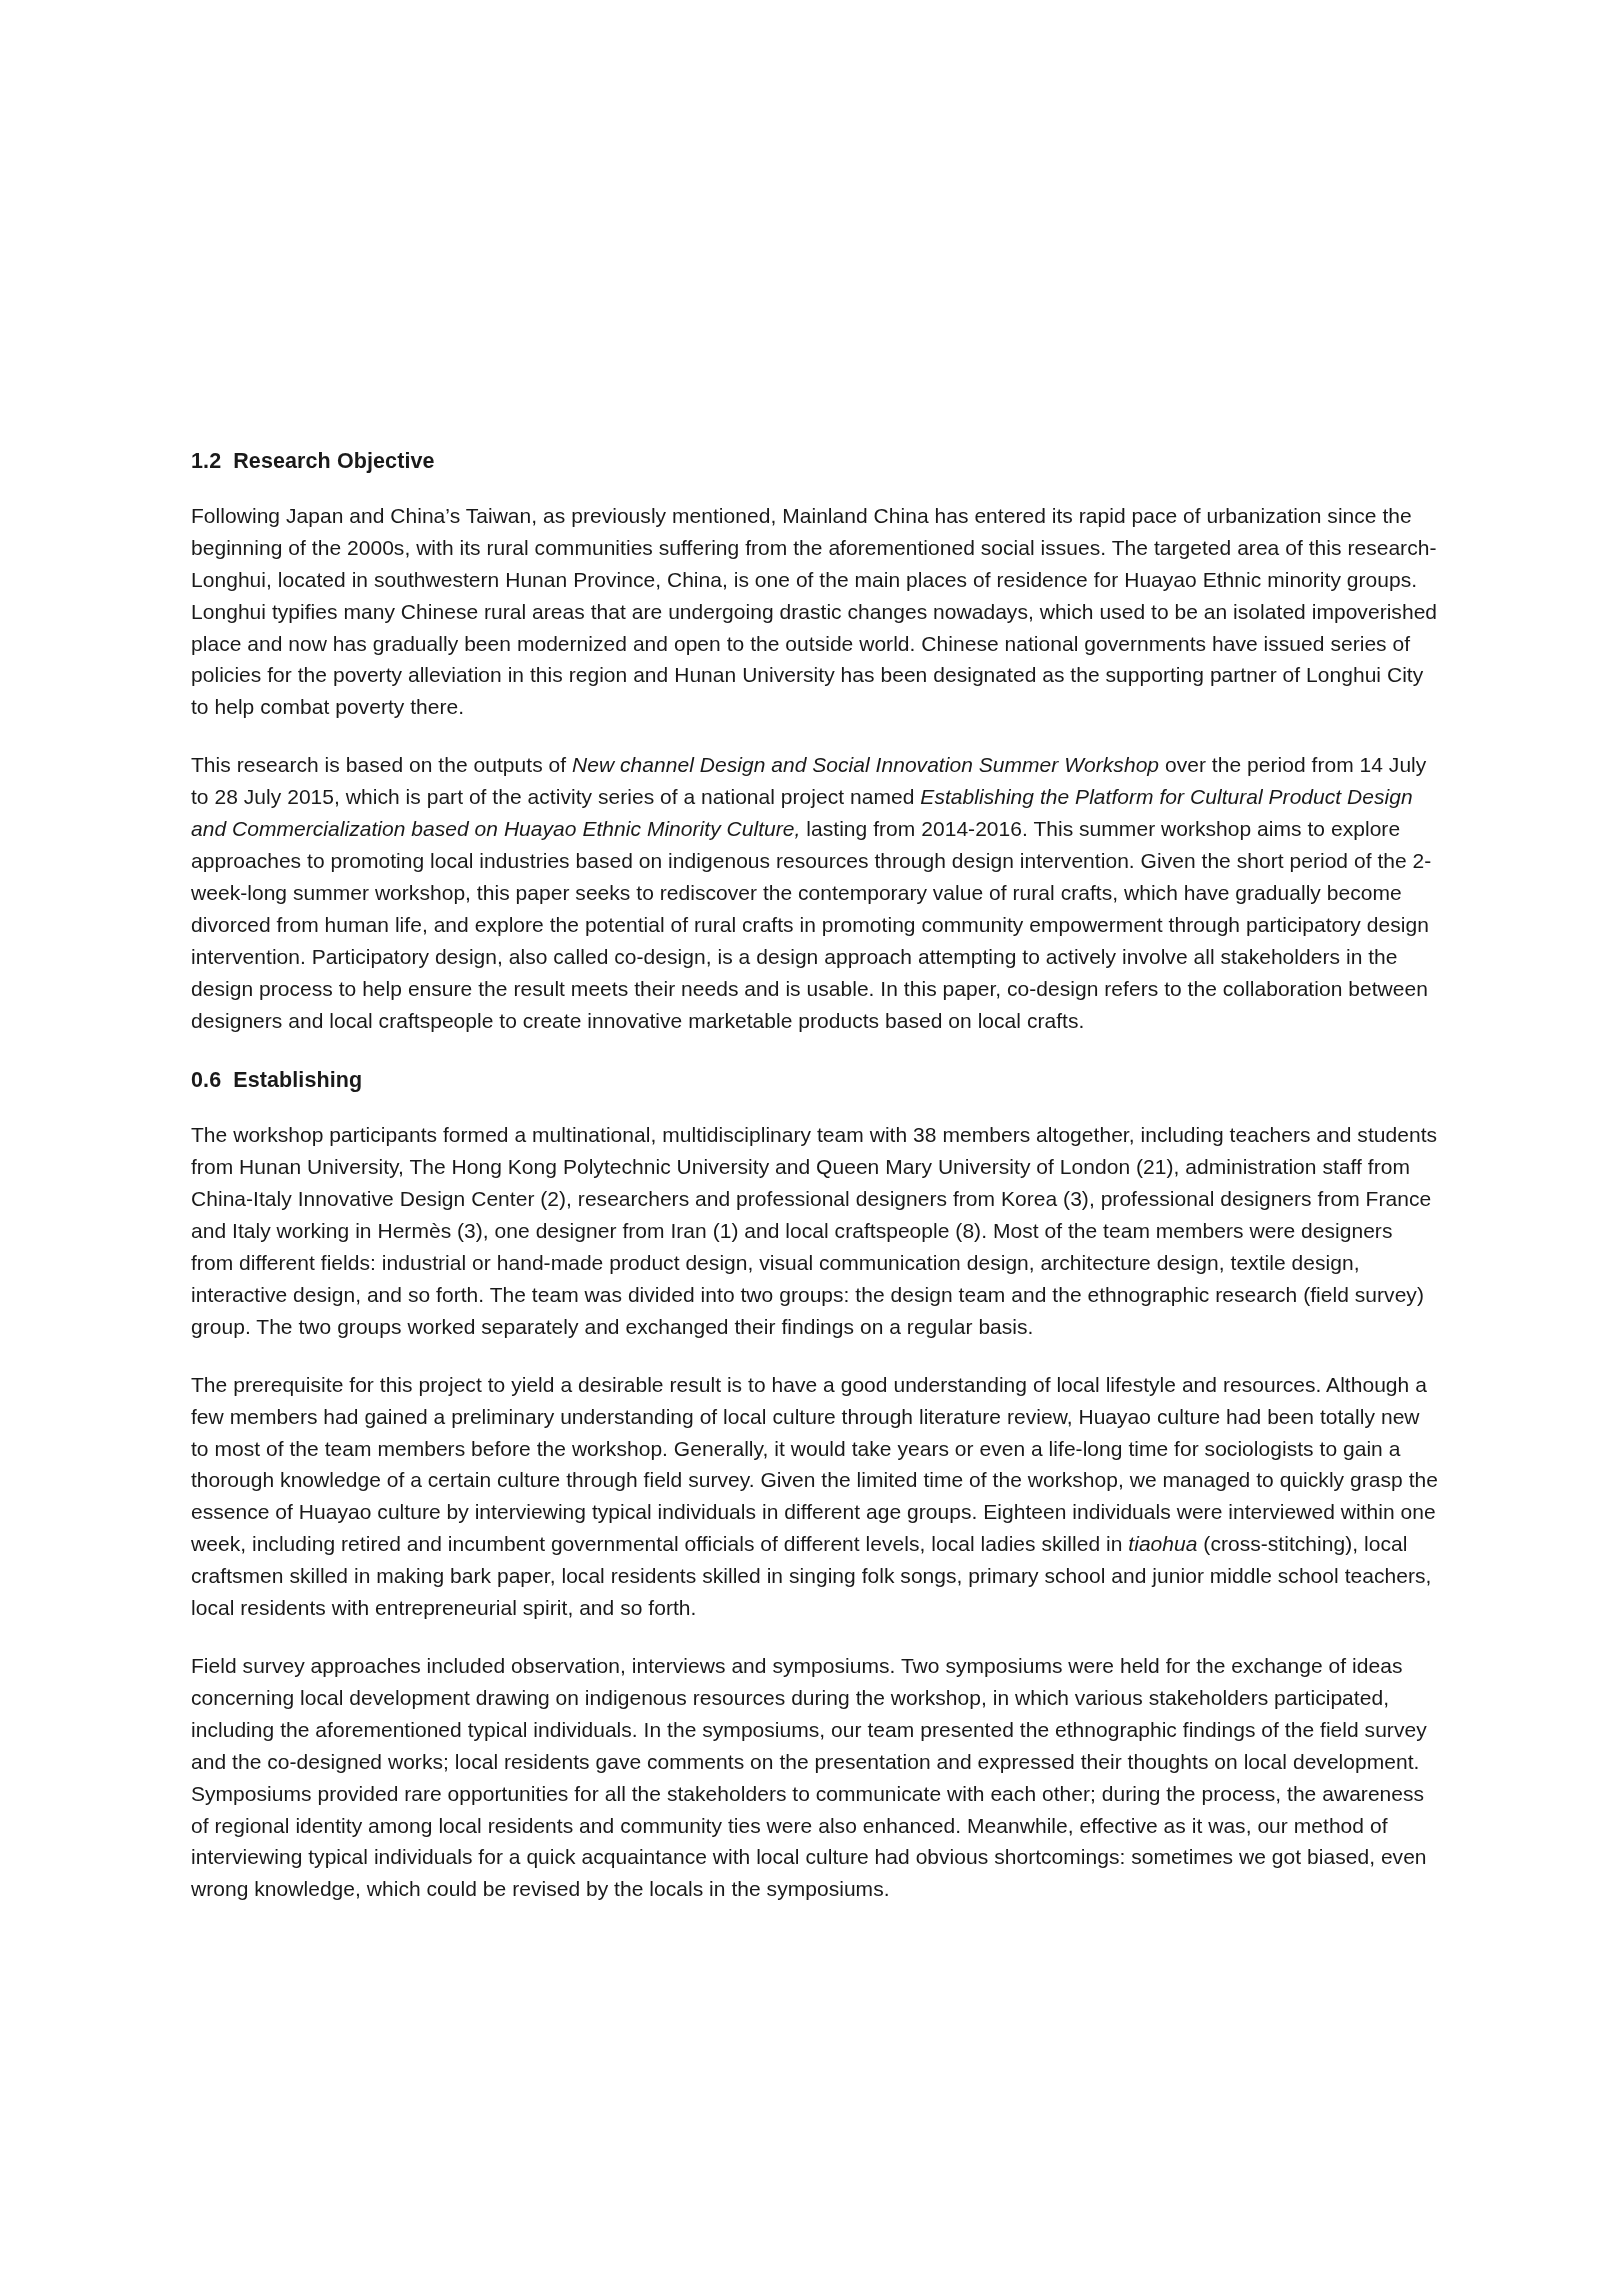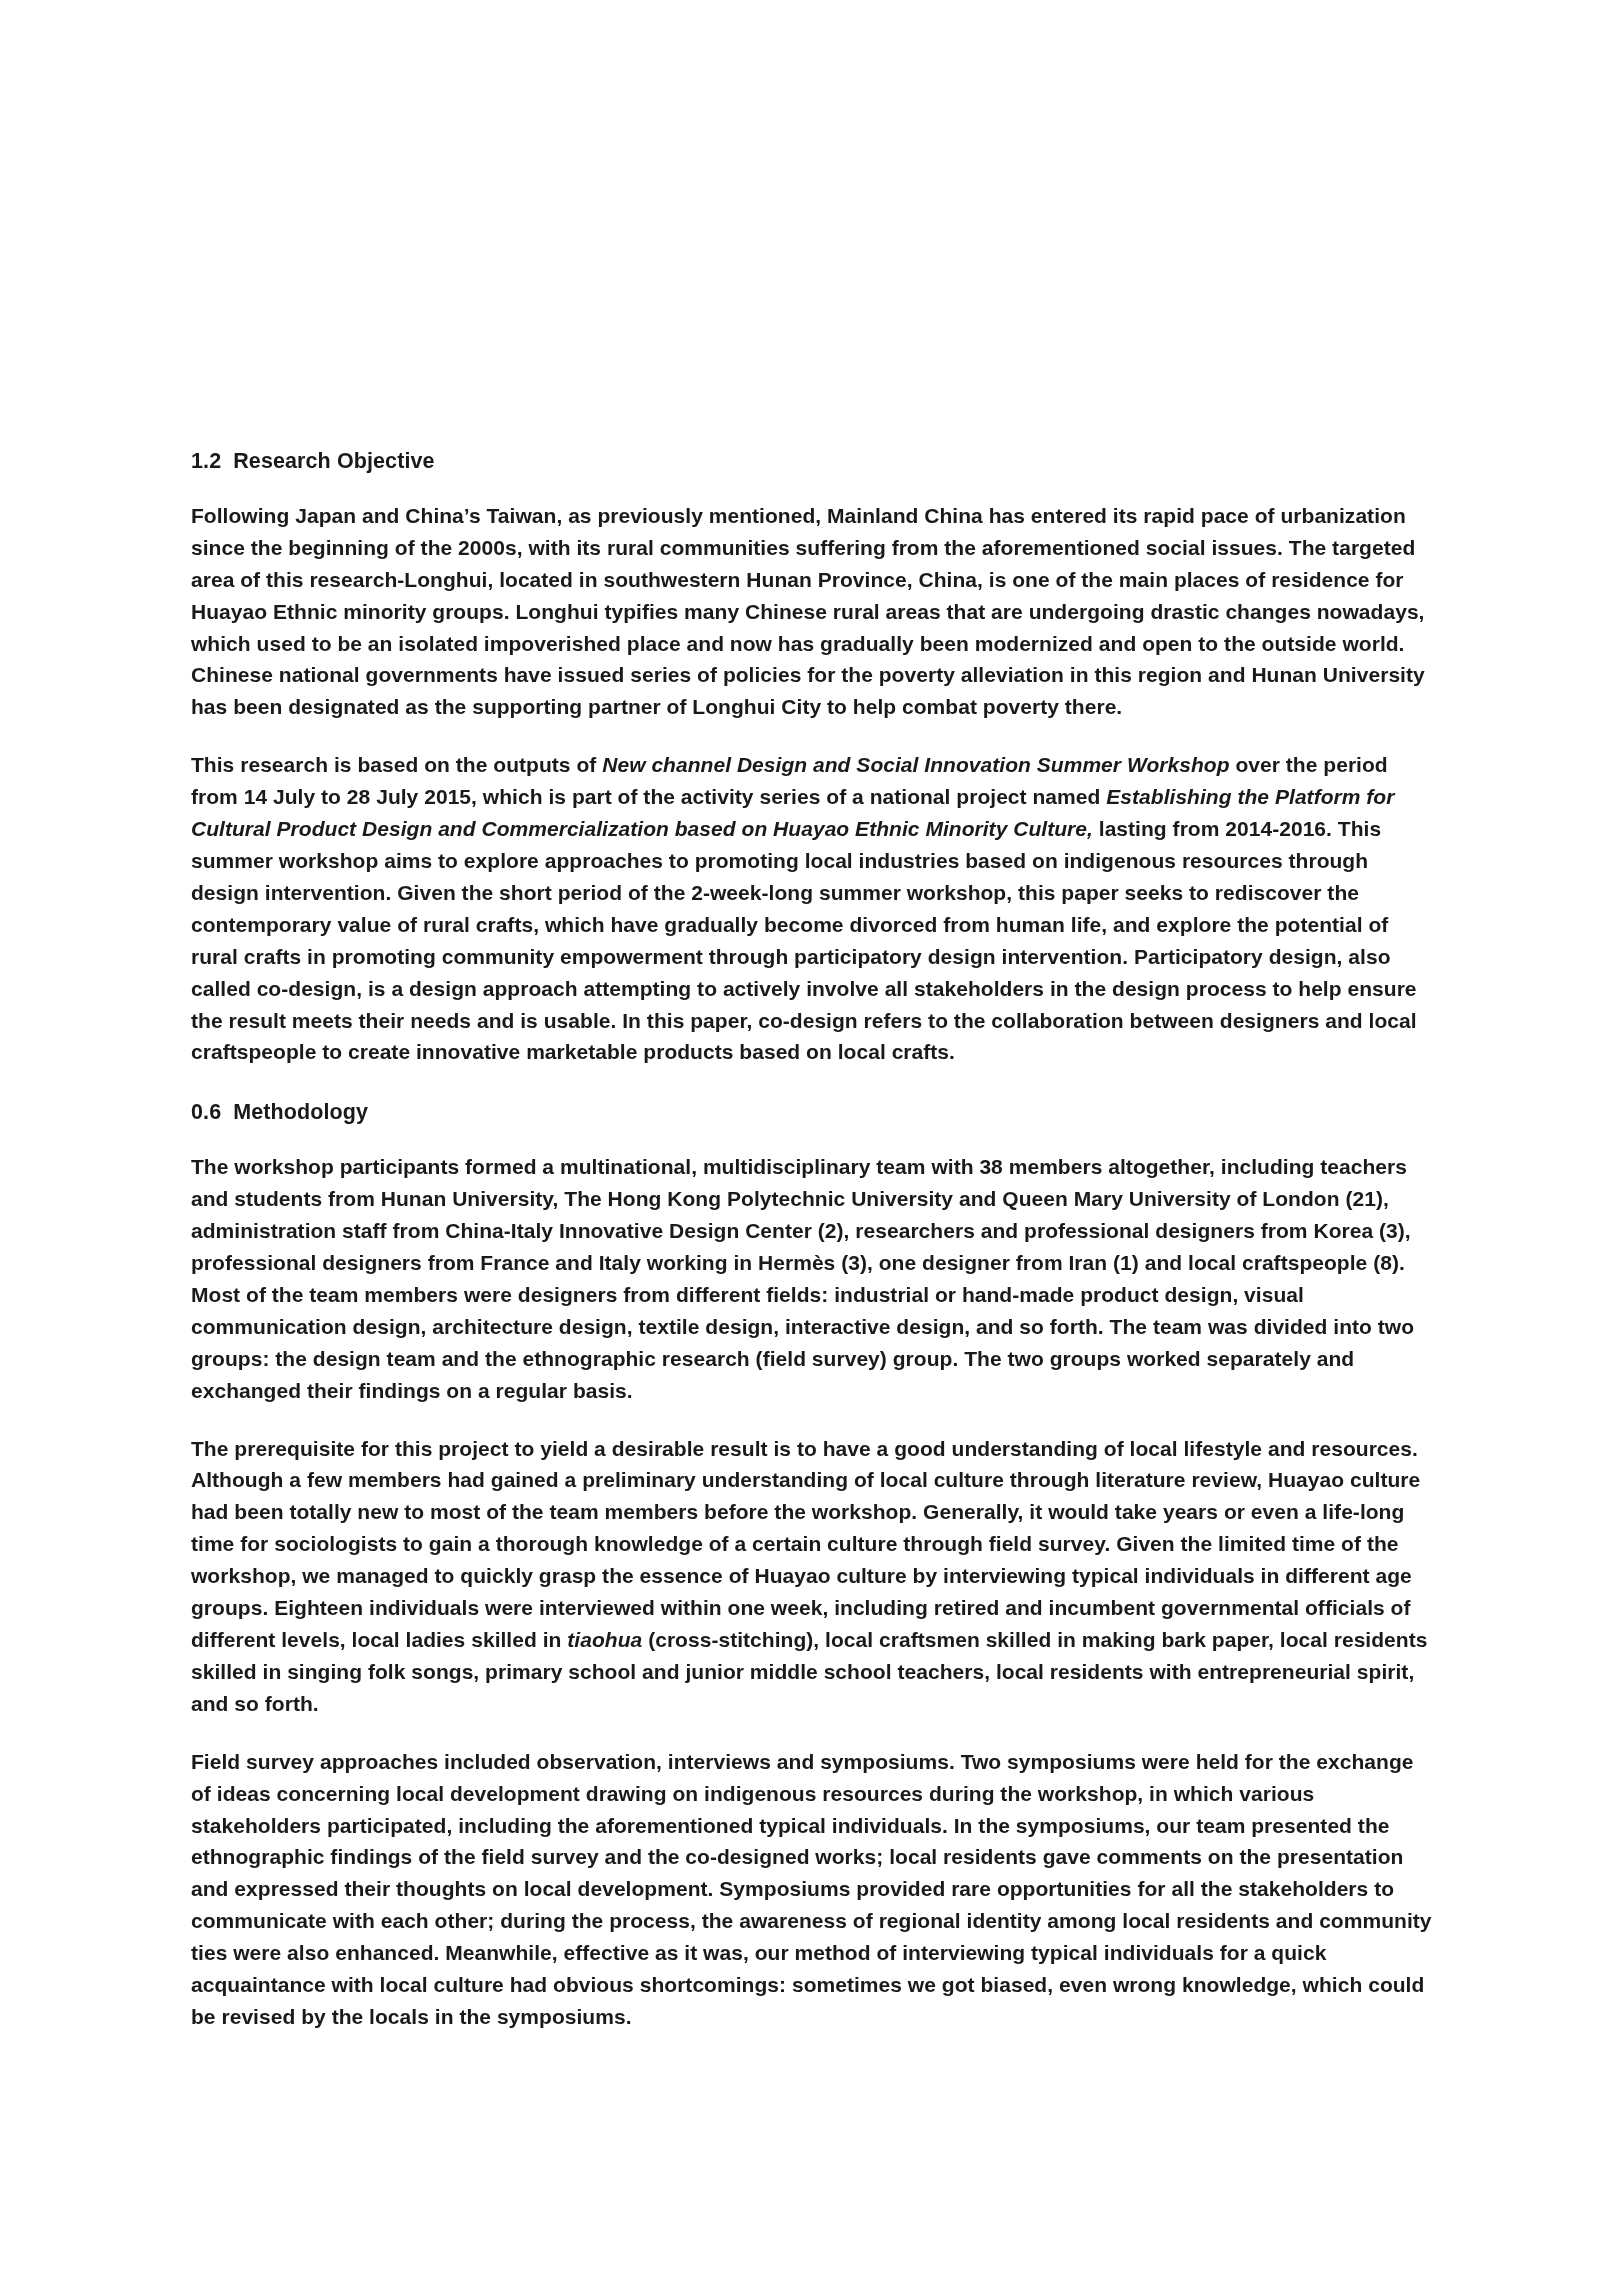--- a/index.html
+++ b/index.html
@@ -37,40 +37,39 @@
   }
   .section-block + .section-block {
     margin-top: 31px;
   }
   p.body-text {
     font-size: 21px;
     line-height: 1.52;
     margin: 0 0 26px 0;
     text-align: left;
     letter-spacing: 0.04px;
-    font-weight: bold;
   }
   p.body-text:last-child {
     margin-bottom: 0;
   }
   .it {
     font-style: italic;
   }
 </style>
 </head>
 <body>
 
 <div class="page">
   <div class="content" id="page-body">
       <div class="section-block">
         <h2 class="section-heading"><span class="num">1.2</span><span>Research Objective</span></h2>
         <p class="body-text"><span>Following Japan and China’s Taiwan, as previously mentioned, Mainland China has entered its rapid pace of urbanization since the beginning of the 2000s, with its rural communities suffering from the aforementioned social issues. The targeted area of this research-Longhui, located in southwestern Hunan Province, China, is one of the main places of residence for Huayao Ethnic minority groups. Longhui typifies many Chinese rural areas that are undergoing drastic changes nowadays, which used to be an isolated impoverished place and now has gradually been modernized and open to the outside world. Chinese national governments have issued series of policies for the poverty alleviation in this region and Hunan University has been designated as the supporting partner of Longhui City to help combat poverty there.</span></p>
         <p class="body-text"><span>This research is based on the outputs of </span><span class="it">New channel Design and Social Innovation Summer Workshop</span><span> over the period from 14 July to 28 July 2015, which is part of the activity series of a national project named </span><span class="it">Establishing the Platform for Cultural Product Design and Commercialization based on Huayao Ethnic Minority Culture,</span><span> lasting from 2014-2016. This summer workshop aims to explore approaches to promoting local industries based on indigenous resources through design intervention. Given the short period of the 2-week-long summer workshop, this paper seeks to rediscover the contemporary value of rural crafts, which have gradually become divorced from human life, and explore the potential of rural crafts in promoting community empowerment through participatory design intervention. Participatory design, also called co-design, is a design approach attempting to actively involve all stakeholders in the design process to help ensure the result meets their needs and is usable. In this paper, co-design refers to the collaboration between designers and local craftspeople to create innovative marketable products based on local crafts.</span></p>
       </div>
       <div class="section-block">
-        <h2 class="section-heading"><span class="num">0.6</span><span>Methodology</span></h2>
+        <h2 class="section-heading"><span class="num">0.6</span><span>Establishing</span></h2>
         <p class="body-text"><span>The workshop participants formed a multinational, multidisciplinary team with 38 members altogether, including teachers and students from Hunan University, The Hong Kong Polytechnic University and Queen Mary University of London (21), administration staff from China-Italy Innovative Design Center (2), researchers and professional designers from Korea (3), professional designers from France and Italy working in Hermès (3), one designer from Iran (1) and local craftspeople (8). Most of the team members were designers from different fields: industrial or hand-made product design, visual communication design, architecture design, textile design, interactive design, and so forth. The team was divided into two groups: the design team and the ethnographic research (field survey) group. The two groups worked separately and exchanged their findings on a regular basis.</span></p>
         <p class="body-text"><span>The prerequisite for this project to yield a desirable result is to have a good understanding of local lifestyle and resources. Although a few members had gained a preliminary understanding of local culture through literature review, Huayao culture had been totally new to most of the team members before the workshop. Generally, it would take years or even a life-long time for sociologists to gain a thorough knowledge of a certain culture through field survey. Given the limited time of the workshop, we managed to quickly grasp the essence of Huayao culture by interviewing typical individuals in different age groups. Eighteen individuals were interviewed within one week, including retired and incumbent governmental officials of different levels, local ladies skilled in </span><span class="it">tiaohua</span><span> (cross-stitching), local craftsmen skilled in making bark paper, local residents skilled in singing folk songs, primary school and junior middle school teachers, local residents with entrepreneurial spirit, and so forth.</span></p>
         <p class="body-text"><span>Field survey approaches included observation, interviews and symposiums. Two symposiums were held for the exchange of ideas concerning local development drawing on indigenous resources during the workshop, in which various stakeholders participated, including the aforementioned typical individuals. In the symposiums, our team presented the ethnographic findings of the field survey and the co-designed works; local residents gave comments on the presentation and expressed their thoughts on local development. Symposiums provided rare opportunities for all the stakeholders to communicate with each other; during the process, the awareness of regional identity among local residents and community ties were also enhanced. Meanwhile, effective as it was, our method of interviewing typical individuals for a quick acquaintance with local culture had obvious shortcomings: sometimes we got biased, even wrong knowledge, which could be revised by the locals in the symposiums.</span></p>
       </div>
     </div>
 </div>
 
 
 </body></html>

